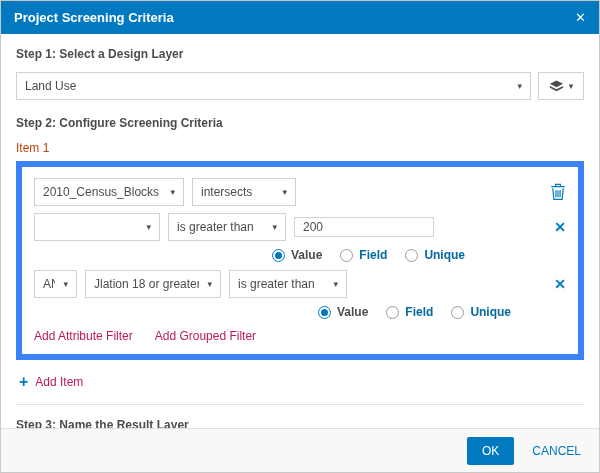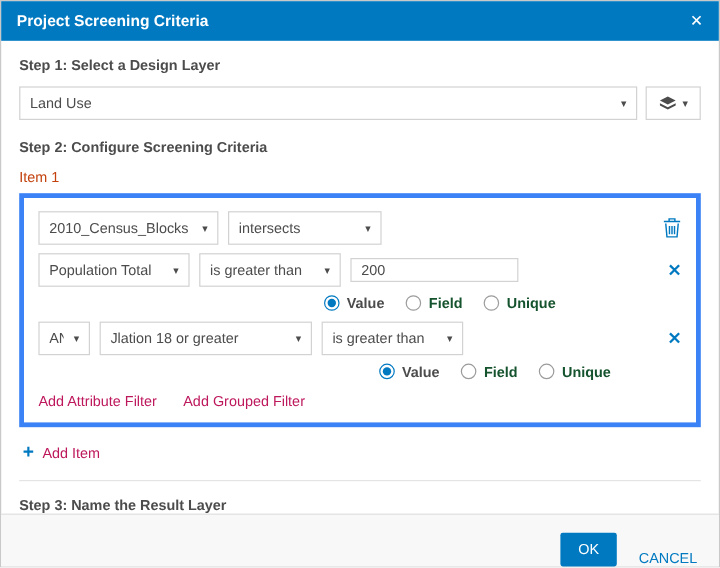--- a/index.html
+++ b/index.html
@@ -37,54 +37,54 @@
   .flex1 { flex: 1; }
   .layer-row { margin-bottom: 16px; }
   .layer-btn {
     height: 28px; width: 46px; margin-left: 7px;
     border: 1px solid #d2d2d2; background: #fff;
     display: flex; align-items: center; justify-content: center;
     gap: 5px; cursor: pointer;
   }
   .layer-btn .caret { margin-left: 0; padding-left: 0; }
   .item-label { font-size: 12px; color: #c2410c; margin-bottom: 6px; }
-  .item-box { border: 4px solid #3b82f6; padding: 11px 12px; margin-bottom: 0; }
+  .item-box { border: 6px solid #3b82f6; padding: 11px 12px; margin-bottom: 0; }
   .f-row { margin-bottom: 7px; }
   .gap { margin-right: 8px; }
   .txt-input {
     height: 20px; border: 1px solid #d2d2d2; padding: 0 8px;
     font-size: 12px; color: #4c4c4c; font-family: "Liberation Sans", sans-serif;
   }
   .icon-btn { margin-left: auto; cursor: pointer; display: flex; align-items: center; }
   .remove-x { color: #0079c1; font-size: 14px; font-weight: bold; }
   .radio-row { display: flex; align-items: center; gap: 18px; margin-bottom: 8px; }
   .radio-row.pos1 { margin-left: 238px; }
   .radio-row.pos2 { margin-left: 284px; }
-  .radio-opt { display: flex; align-items: flex-start; gap: 6px; cursor: pointer; }
+  .radio-opt { display: flex; align-items: flex-end; gap: 6px; cursor: pointer; }
   .radio {
     width: 13px; height: 13px; border-radius: 50%;
     border: 1px solid #9b9b9b; background: #fff; position: relative; flex: none;
   }
   .radio.checked { border: 1px solid #0079c1; }
   .radio.checked::after {
     content: ""; position: absolute; left: 2px; top: 2px; right: 2px; bottom: 2px;
     border-radius: 50%; background: #0079c1;
   }
-  .radio-label { font-size: 12px; font-weight: bold; color: #14532d; }
+  .radio-label { font-size: 12px; font-weight: bold; color: #0369a1; }
   .radio-opt.selected .radio-label { color: #4c4c4c; }
   .link { color: #be185d; font-size: 12px; cursor: pointer; text-decoration: none; }
   .links-row { gap: 22px; margin-top: 10px; }
   .add-item-row { margin: 14px 0 14px 3px; gap: 7px; }
   .plus-icon { color: #0079c1; font-size: 16px; font-weight: bold; line-height: 1; }
   .divider { border-top: 1px solid #e4e4e4; margin: 0 0 13px 0; }
   .dlg-footer {
     height: 44px; flex: none;
     background: #f8f8f8; border-top: 1px solid #e0e0e0;
-    display: flex; align-items: flex-end; justify-content: flex-end;
-    gap: 18px; padding: 0 18px;
+    display: flex; align-items: center; justify-content: flex-end;
+    gap: 18px; padding: 16px 18px;
   }
   .ok-btn {
     background: #0079c1; color: #fff; border: none;
     font-size: 12px; font-family: "Liberation Sans", sans-serif;
     padding: 7px 15px; border-radius: 2px; cursor: pointer;
   }
   .cancel-link { color: #0079c1; font-size: 12px; cursor: pointer; }
   svg { display: block; }
 </style>
 </head>
@@ -120,34 +120,33 @@
 
     <div class="item-label">Item 1</div>
 
     <div class="item-box">
 
       <div class="row f-row">
         <div class="dropdown gap" style="width:150px">
           <span class="dd-text">2010_Census_Blocks</span>
           <span class="caret">▾</span>
         </div>
-        <div class="dropdown" style="width:128px">
+        <div class="dropdown" style="width:104px">
           <span class="dd-text">intersects</span>
           <span class="caret">▾</span>
         </div>
         <span class="icon-btn">
           <svg width="16" height="18" viewBox="0 0 16 18">
             <path fill="none" stroke="#0079c1" stroke-width="1.2" d="M2.8 5.2 L3.8 16.4 H12.2 L13.2 5.2 M1.2 3.6 H14.8 M5.6 3.6 V1.4 H10.4 V3.6 M5.9 7.3 V14.2 M8 7.3 V14.2 M10.1 7.3 V14.2"></path>
           </svg>
         </span>
       </div>
 
       <div class="row f-row">
         <div class="dropdown gap" style="width:126px">
-          <span class="dd-text">Population Total</span>
           <span class="caret">▾</span>
         </div>
         <div class="dropdown gap" style="width:118px">
           <span class="dd-text">is greater than</span>
           <span class="caret">▾</span>
         </div>
         <input class="txt-input" style="width: 140px;" value="200">
         <span class="icon-btn">
           <span class="remove-x">✕</span>
         </span>
@@ -166,21 +165,21 @@
           <span class="radio"></span>
           <span class="radio-label">Unique</span>
         </span>
       </div>
 
       <div class="row f-row">
         <div class="dropdown gap" style="width:43px">
           <span class="dd-text">AND</span>
           <span class="caret">▾</span>
         </div>
-        <div class="dropdown gap" style="width:177px">
+        <div class="dropdown gap" style="width:136px">
           <span class="dd-text">Jlation 18 or greater</span>
           <span class="caret">▾</span>
         </div>
         <div class="dropdown gap" style="width:118px">
           <span class="dd-text">is greater than</span>
           <span class="caret">▾</span>
         </div>
         <span class="icon-btn">
           <span class="remove-x">✕</span>
         </span>

